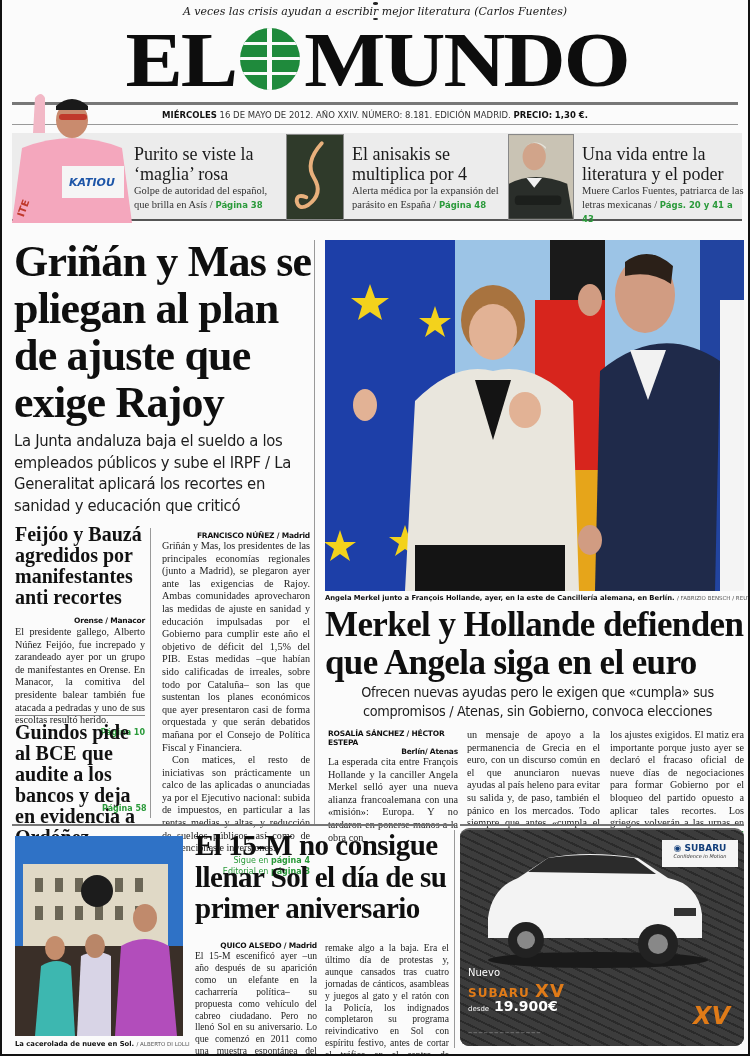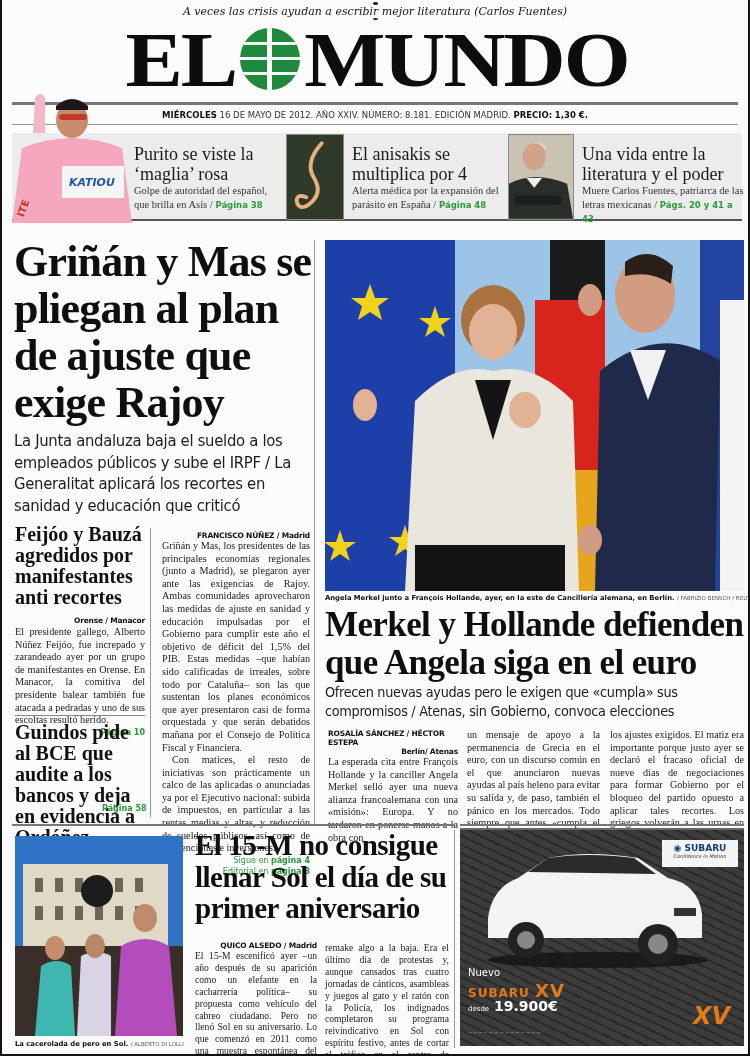--- a/index.html
+++ b/index.html
@@ -53,32 +53,32 @@
   .body { font-family: "Liberation Serif", serif; font-size: 10.2px; line-height: 12.6px; color:#222; text-align: justify; }
   .body .green { font-size: 8px; }
   .pg { font-size: 8px; }
 
   
   .photo { top: 240px; left: 323px; width: 419px; height: 351px; overflow:hidden; background:#3a6fc8; }
   .caption { top: 594px; left: 323px; width: 420px; font-family: "DejaVu Sans", sans-serif; font-size: 6.8px; font-weight: bold; color:#111; white-space:nowrap; }
   .caption .credit { font-weight: normal; font-size: 5.5px; color:#555; }
 
   .euro-head { top: 606px; left: 323px; width: 425px; font-family: "Liberation Serif", serif; font-weight: bold; font-size: 35px; line-height: 38px; letter-spacing: -0.6px; color:#0f0f0f; }
-  .euro-deck { top: 683px; left: 323px; width: 425px; font-family: "DejaVu Sans Condensed","DejaVu Sans", sans-serif; font-size: 14.3px; line-height: 18.5px; color:#1d1d1d; letter-spacing: -0.3px; }
+  .euro-deck { top: 683px; left: 323px; width: 425px; font-family: "DejaVu Sans Condensed","DejaVu Sans", sans-serif; font-size: 14.3px; line-height: 18.5px; color:#1d1d1d; letter-spacing: -0.3px; text-align: center; }
 
   .hsep { height: 2px; background: #777; }
 
   
   .img-sol { top: 836px; left: 13px; width: 168px; height: 200px; overflow: hidden; background: linear-gradient(180deg,#2d71c9 0%, #3a7fd4 18%, #d9d3c2 18%, #cfc7b0 45%, #6b5540 45%, #7a4c7e 70%, #2f2a28 100%); }
   .sol-head { top: 830px; left: 193px; width: 260px; font-family: "Liberation Serif", serif; font-weight: bold; font-size: 29px; line-height: 31.5px; letter-spacing: -0.5px; color:#0f0f0f; }
   .sol-caption { top: 1040px; left: 13px; font-family: "DejaVu Sans", sans-serif; font-size: 6.8px; font-weight: bold; white-space: nowrap; color:#111; }
   .sol-caption .credit { font-weight: normal; font-size: 5.5px; color:#555; }
 
   
-  .ad { top: 828px; left: 458px; width: 284px; height: 218px; background: repeating-linear-gradient(25deg, #3c3c3c 0 6px, #2a2a2a 6px 8px), #333; overflow: hidden; border-top: 2px solid #666; }
+  .ad { top: 828px; left: 458px; width: 284px; height: 218px; background: repeating-linear-gradient(25deg, #3c3c3c 0 6px, #2a2a2a 6px 8px), #333; overflow: hidden; border-top: 2px solid #666; border-radius: 9px; }
   .ad .brand { position:absolute; top: 10px; right: 6px; width: 76px; height: 27px; background:#f5f5f5; text-align:center; }
   .ad .brand .b1 { font-family: "DejaVu Sans", sans-serif; font-weight:bold; font-size: 9px; color:#123e7a; margin-top: 3px; }
   .ad .brand .b2 { font-family: "DejaVu Sans", sans-serif; font-style: italic; font-size: 5px; color:#333; }
   .ad .nuevo { position:absolute; left: 8px; top: 137px; font-family: "DejaVu Sans", sans-serif; color:#fff; font-size: 10px; }
   .ad .model { position:absolute; left: 8px; top: 150px; font-family: "DejaVu Sans", sans-serif; color:#e07b18; font-size: 12px; font-weight:bold; letter-spacing: 1px; }
   .ad .model span { font-size: 18px; }
   .ad .price { position:absolute; left: 8px; top: 168px; font-family: "DejaVu Sans", sans-serif; color:#fff; font-size: 14px; font-weight:bold; }
   .ad .price small { font-size: 7px; font-weight: normal; }
   .ad .fine { position:absolute; left: 8px; top: 200px; width: 190px; font-family: "DejaVu Sans", sans-serif; color:#ddd; font-size: 4px; line-height:5px; }
   .ad .xvlogo { position:absolute; right: 14px; top: 172px; color:#e07b18; font-family:"DejaVu Sans",sans-serif; font-weight:bold; font-size: 24px; font-style: italic; }
@@ -279,21 +279,21 @@
     <rect x="0" y="110" width="168" height="90" fill="#3a2f28"></rect>
     <ellipse cx="82" cy="55" rx="16" ry="16" fill="#1c1c1c"></ellipse>
     <ellipse cx="130" cy="82" rx="12" ry="14" fill="#c08a6c"></ellipse>
     <path d="M100 200 l6 -90 q24 -14 48 0 l8 90z" fill="#b24dbb"></path>
     <path d="M20 200 l6 -70 q16 -10 30 0 l4 70z" fill="#3db7b0"></path>
     <ellipse cx="40" cy="112" rx="10" ry="12" fill="#c48d6c"></ellipse>
     <path d="M62 200 l4 -80 q16 -8 30 0 l0 80z" fill="#d8d4e6"></path>
     <ellipse cx="80" cy="110" rx="10" ry="12" fill="#b98668"></ellipse>
   </svg>
   <div class="abs sol-caption">
-    <span>La cacerolada de pero en Sol.</span>
+    <span>La cacerolada de nueve en Sol.</span>
     <span class="credit">/ ALBERTO DI LOLLI</span>
   </div>
 
   <div class="abs sol-head">El 15-M no consigue llenar Sol el día de su primer aniversario</div>
 
   <div class="abs" style="top:941px;left:193px;width:122px;">
     <div class="byline">QUICO ALSEDO / Madrid</div>
     <div class="body" style="font-size:9.6px;line-height:11.9px;">El 15-M escenificó ayer –un año después de su aparición como un elefante en la cacharrería política– su propuesta como vehículo del cabreo ciudadano. Pero no llenó Sol en su aniversario. Lo que comenzó en 2011 como una muestra espontánea del malestar, culminó en 2012 como un</div>
   </div>
   <div class="abs" style="top:942px;left:323px;width:124px;">

